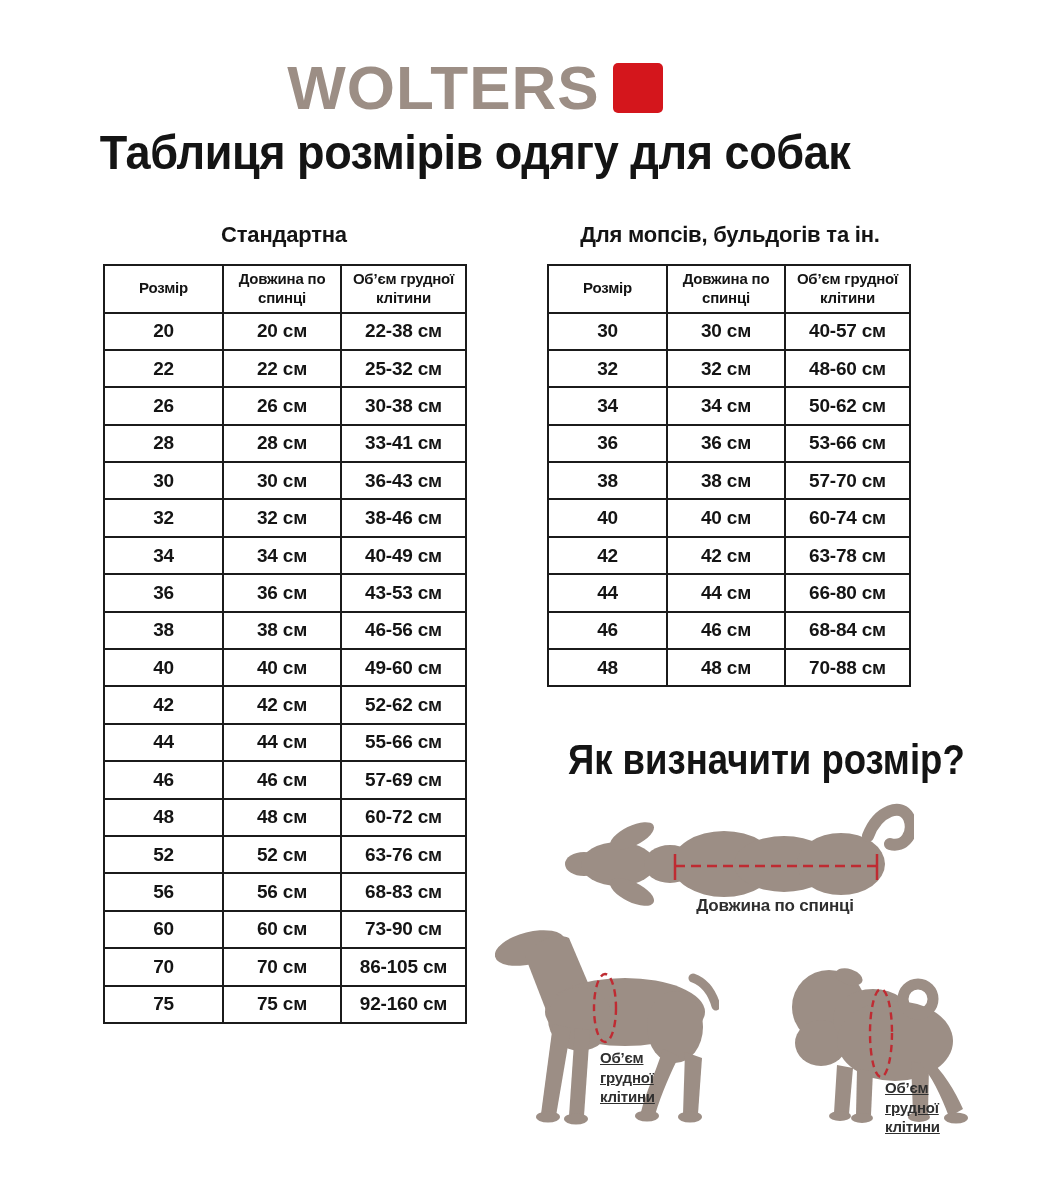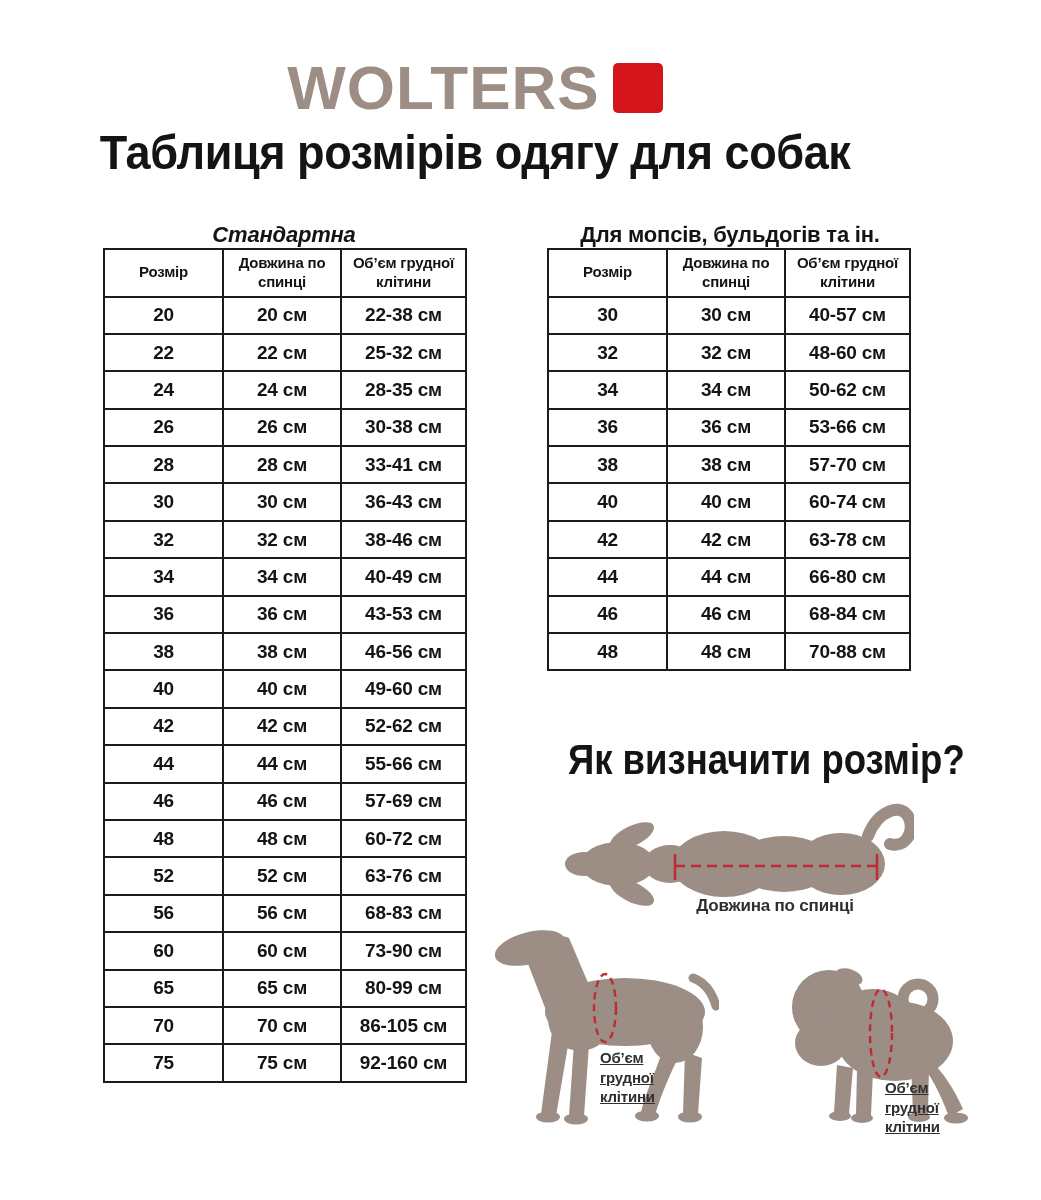--- a/index.html
+++ b/index.html
@@ -41,25 +41,25 @@
     transform: scaleX(0.92); transform-origin: 50% 50%;
     letter-spacing: -0.5px; white-space: nowrap;
   }
 
   
   .table-title {
     position: absolute; top: 198px; width: 362px;
     text-align: center; font-size: 22px; font-weight: 700;
     letter-spacing: -0.2px; white-space: nowrap;
   }
-  .table-title.std { left: 103px; font-style: italic; }
+  .table-title.std { left: 103px; }
   .table-title.pug { left: 549px; }
 
   table.size-table {
-    position: absolute; top: 224px; width: 362px;
+    position: absolute; top: 240px; width: 362px;
     border-collapse: collapse; table-layout: fixed;
   }
   table.size-table.std { left: 103px; }
   table.size-table.pug { left: 547px; }
   .size-table th, .size-table td {
     border: 2px solid var(--table-border, #1b1b1b);
     text-align: center; vertical-align: middle;
     font-weight: 700; letter-spacing: -0.2px;
   }
   .size-table th { font-size: 15px; height: 46px; padding: 4px 5px; line-height: 1.25; }
@@ -131,25 +131,20 @@
           <td>20</td>
           <td>20 см</td>
           <td>22-38 см</td>
         </tr>
         <tr>
           <td>22</td>
           <td>22 см</td>
           <td>25-32 см</td>
         </tr>
         <tr>
-          <td>24</td>
-          <td>24 см</td>
-          <td>28-35 см</td>
-        </tr>
-        <tr>
           <td>26</td>
           <td>26 см</td>
           <td>30-38 см</td>
         </tr>
         <tr>
           <td>28</td>
           <td>28 см</td>
           <td>33-41 см</td>
         </tr>
         <tr>
@@ -209,25 +204,20 @@
         </tr>
         <tr>
           <td>56</td>
           <td>56 см</td>
           <td>68-83 см</td>
         </tr>
         <tr>
           <td>60</td>
           <td>60 см</td>
           <td>73-90 см</td>
-        </tr>
-        <tr>
-          <td>65</td>
-          <td>65 см</td>
-          <td>80-99 см</td>
         </tr>
         <tr>
           <td>70</td>
           <td>70 см</td>
           <td>86-105 см</td>
         </tr>
         <tr>
           <td>75</td>
           <td>75 см</td>
           <td>92-160 см</td>

